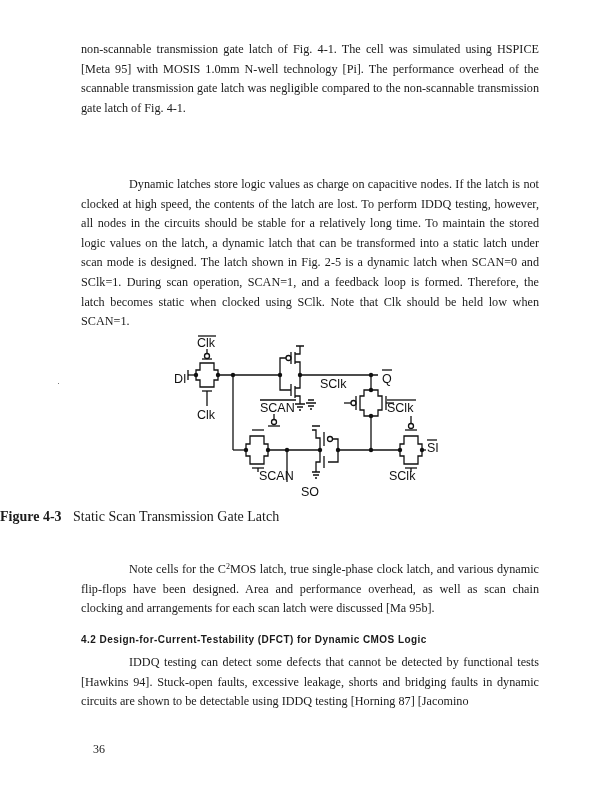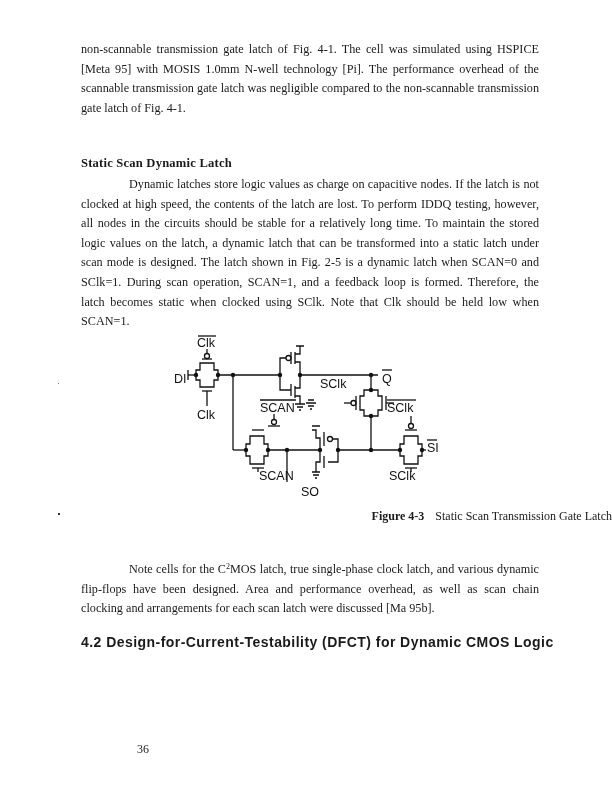--- a/index.html
+++ b/index.html
@@ -13,47 +13,46 @@
     }
     .indent { text-indent: 48px; }
     .h3 {
       position: absolute; left: 81px;
       font-family: "Liberation Serif", "DejaVu Serif", serif;
       font-weight: bold; font-size: 12.6px; margin: 0; letter-spacing: 0.2px;
     }
     .h2 {
       position: absolute; left: 81px; width: 460px;
       font-family: "Liberation Sans", "DejaVu Sans", sans-serif;
-      font-weight: bold; font-size: 14px; margin: 0; letter-spacing: 0.45px;
+      font-weight: bold; font-size: 10px; margin: 0; letter-spacing: 0.45px;
       white-space: nowrap;
     }
     .caption {
-      position: absolute; left: 0; width: 612px; top: 509px; text-align: right;
-      font-family: "Liberation Serif", "DejaVu Serif", serif; font-size: 12px;
+      position: absolute; left: 0; width: 612px; top: 509px; text-align: left;
+      font-family: "Liberation Serif", "DejaVu Serif", serif; font-size: 14px;
     }
     .caption .fig { font-weight: bold; margin-right: 8px; }
     .pagenum {
       position: absolute; left: 93px; top: 742px;
-      font-family: "Liberation Serif", "DejaVu Serif", serif; font-size: 12px; margin-left: 44px;
+      font-family: "Liberation Serif", "DejaVu Serif", serif; font-size: 12px;
     }
     .diagram { position: absolute; left: 160px; top: 330px; }
     .diagram text { font-family: "Liberation Sans", "DejaVu Sans", sans-serif; font-size: 12.5px; fill: #111; }
     .w { stroke: #111; stroke-width: 1.3; fill: none; }
     .dot { fill: #111; }
     sup { font-size: 8px; vertical-align: 4px; line-height: 0; }
     .speck { position: absolute; background: #777; }
   </style>
 </head>
 <body>
 
 <div class="page">
 
   <p class="p" style="top:40px;">non-scannable transmission gate latch of Fig. 4-1.  The cell was simulated using HSPICE [Meta 95] with MOSIS 1.0mm N-well technology [Pi].  The performance overhead of the scannable transmission gate latch was negligible compared to the non-scannable transmission gate latch of Fig. 4-1.</p>
 
-  <h3 class="h3" style="top:156px;">Static Scan Dynamic Latch</h3>
   <p class="p indent" style="top:175px;">Dynamic latches store logic values as charge on capacitive nodes.  If the latch is not clocked at high speed, the contents of the latch are lost.  To perform IDDQ testing, however, all nodes in the circuits should be stable for a relatively long time.  To maintain the stored logic values on the latch, a dynamic latch that can be transformed into a static latch under scan mode is designed.  The latch shown in Fig. 2-5 is a dynamic latch when SCAN=0 and SClk=1.  During scan operation, SCAN=1, and a feedback loop is formed. Therefore, the latch becomes static when clocked using SClk.  Note that Clk should be held low when SCAN=1.</p>
 
   <svg class="diagram" width="320" height="170" viewBox="0 0 320 170">
 
     <g>
       <text x="37" y="17">Clk</text>
       <line x1="38" y1="6" x2="56" y2="6" class="w"></line>
       <text x="14" y="53">DI</text>
       <text x="37" y="89">Clk</text>
       <text x="222" y="53">Q</text>
@@ -164,18 +163,19 @@
   </svg>
 
   <div class="caption">
     <span class="fig">Figure 4-3</span>
     <span>Static Scan Transmission Gate Latch</span>
   </div>
 
   <p class="p indent" style="top:560px;"><span>Note cells for the C</span><sup>2</sup><span>MOS latch, true single-phase clock latch, and various dynamic flip-flops have been designed.  Area and performance overhead, as well as scan chain clocking and arrangements for each scan latch were discussed [Ma 95b].</span></p>
 
   <h2 class="h2" style="top:634px;">4.2 Design-for-Current-Testability (DFCT) for Dynamic CMOS Logic</h2>
+  <p class="p indent" style="top:653px;">IDDQ testing can detect some defects that cannot be detected by functional tests [Hawkins 94].  Stuck-open faults, excessive leakage, shorts and bridging faults in dynamic circuits are shown to be detectable using IDDQ testing [Horning 87] [Jacomino</p>
 
   <div class="pagenum">36</div>
 
   <div class="speck" style="left:58px; top:383px; width:1px; height:1px;"></div>
   <div class="speck" style="left:58px; top:513px; width:2px; height:2px; background:#333;"></div>
 </div>
 
 </body></html>

